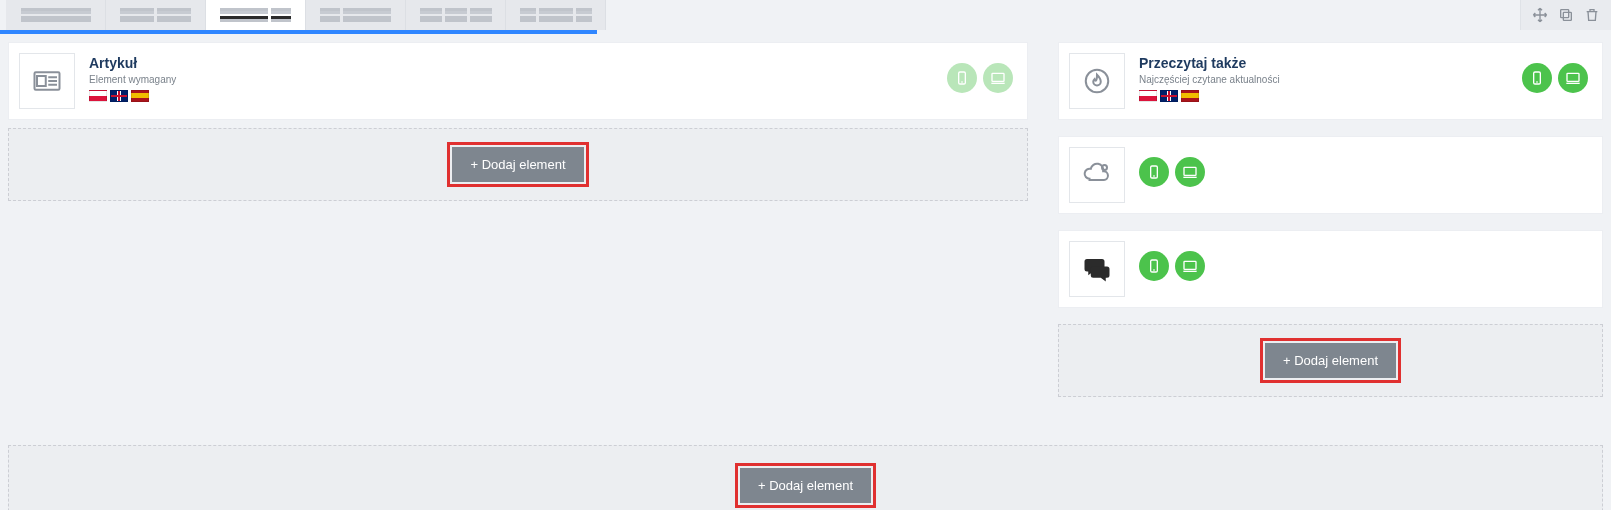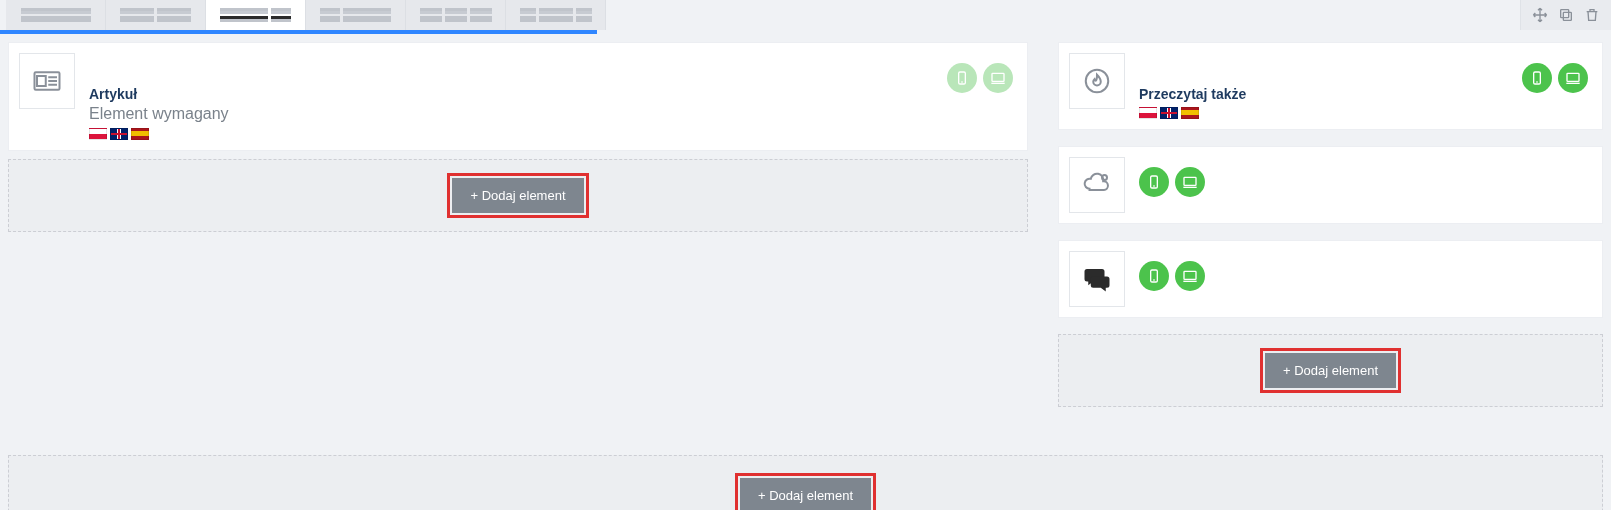--- a/index.html
+++ b/index.html
@@ -41,22 +41,22 @@
 
   
   .row{display:flex;gap:30px;padding:8px 8px 0 8px;}
   .col-left{flex:0 0 1020px;display:flex;flex-direction:column;gap:8px;}
   .col-right{flex:1;display:flex;flex-direction:column;gap:16px;}
 
   .card{background:var(--panel);border:1px solid #eceef2;display:flex;align-items:flex-start;padding:10px 14px 10px 10px;gap:14px;}
   .card .thumb{width:56px;height:56px;border:1px solid #e3e6ea;display:flex;align-items:center;justify-content:center;color:#8a9099;background:#fff;}
   .card .thumb svg{width:30px;height:30px;}
   .card .meta{flex:1;display:flex;flex-direction:column;gap:3px;padding-top:2px;}
-  .card .meta .title{color:var(--title);font-weight:700;font-size:14px;margin-top:31px;}
-  .card .meta .sub{color:var(--muted);font-size:16px;}
+  .card .meta .title{color:var(--title);font-weight:700;font-size:14px;}
+  .card .meta .sub{color:var(--muted);font-size:10px;}
   .card .flags{display:flex;gap:3px;margin-top:2px;}
   .flag{width:18px;height:12px;border:1px solid rgba(0,0,0,0.1);position:relative;overflow:hidden;}
   .flag.pl{background:linear-gradient(#fff 0 50%,#dc143c 50% 100%);}
   .flag.gb{background:#012169;}
   .flag.gb::before{content:"";position:absolute;inset:0;background:
      linear-gradient(to bottom,transparent 40%,#fff 40% 60%,transparent 60%),
      linear-gradient(to right,transparent 40%,#fff 40% 60%,transparent 60%);}
   .flag.gb::after{content:"";position:absolute;inset:0;background:
      linear-gradient(to bottom,transparent 44%,#c8102e 44% 56%,transparent 56%),
      linear-gradient(to right,transparent 44%,#c8102e 44% 56%,transparent 56%);}
@@ -193,20 +193,21 @@
 
       <div class="card">
         <div class="thumb">
           <svg viewBox="0 0 24 24" fill="none" stroke="currentColor" stroke-width="1.6">
             <circle cx="12" cy="12" r="9"></circle>
             <path d="M12 7c2 2 3 3.5 3 5.5A3 3 0 0 1 9 12.5c0-1 .5-1.5 1-2 .3 1 .7 1.3 1 1.3.5 0 1-1 1-4.8z"></path>
           </svg>
         </div>
         <div class="meta">
           <span class="title">Przeczytaj także</span>
+          <span class="sub">Najczęściej czytane aktualności</span>
           <div class="flags">
             <span class="flag pl"></span>
             <span class="flag gb"></span>
             <span class="flag es"></span>
           </div>
         </div>
         <div class="devices">
           <span class="dev on">
             <svg viewBox="0 0 24 24" fill="none" stroke="currentColor" stroke-width="2">
                 <rect x="7" y="3" width="10" height="18" rx="2"></rect>

